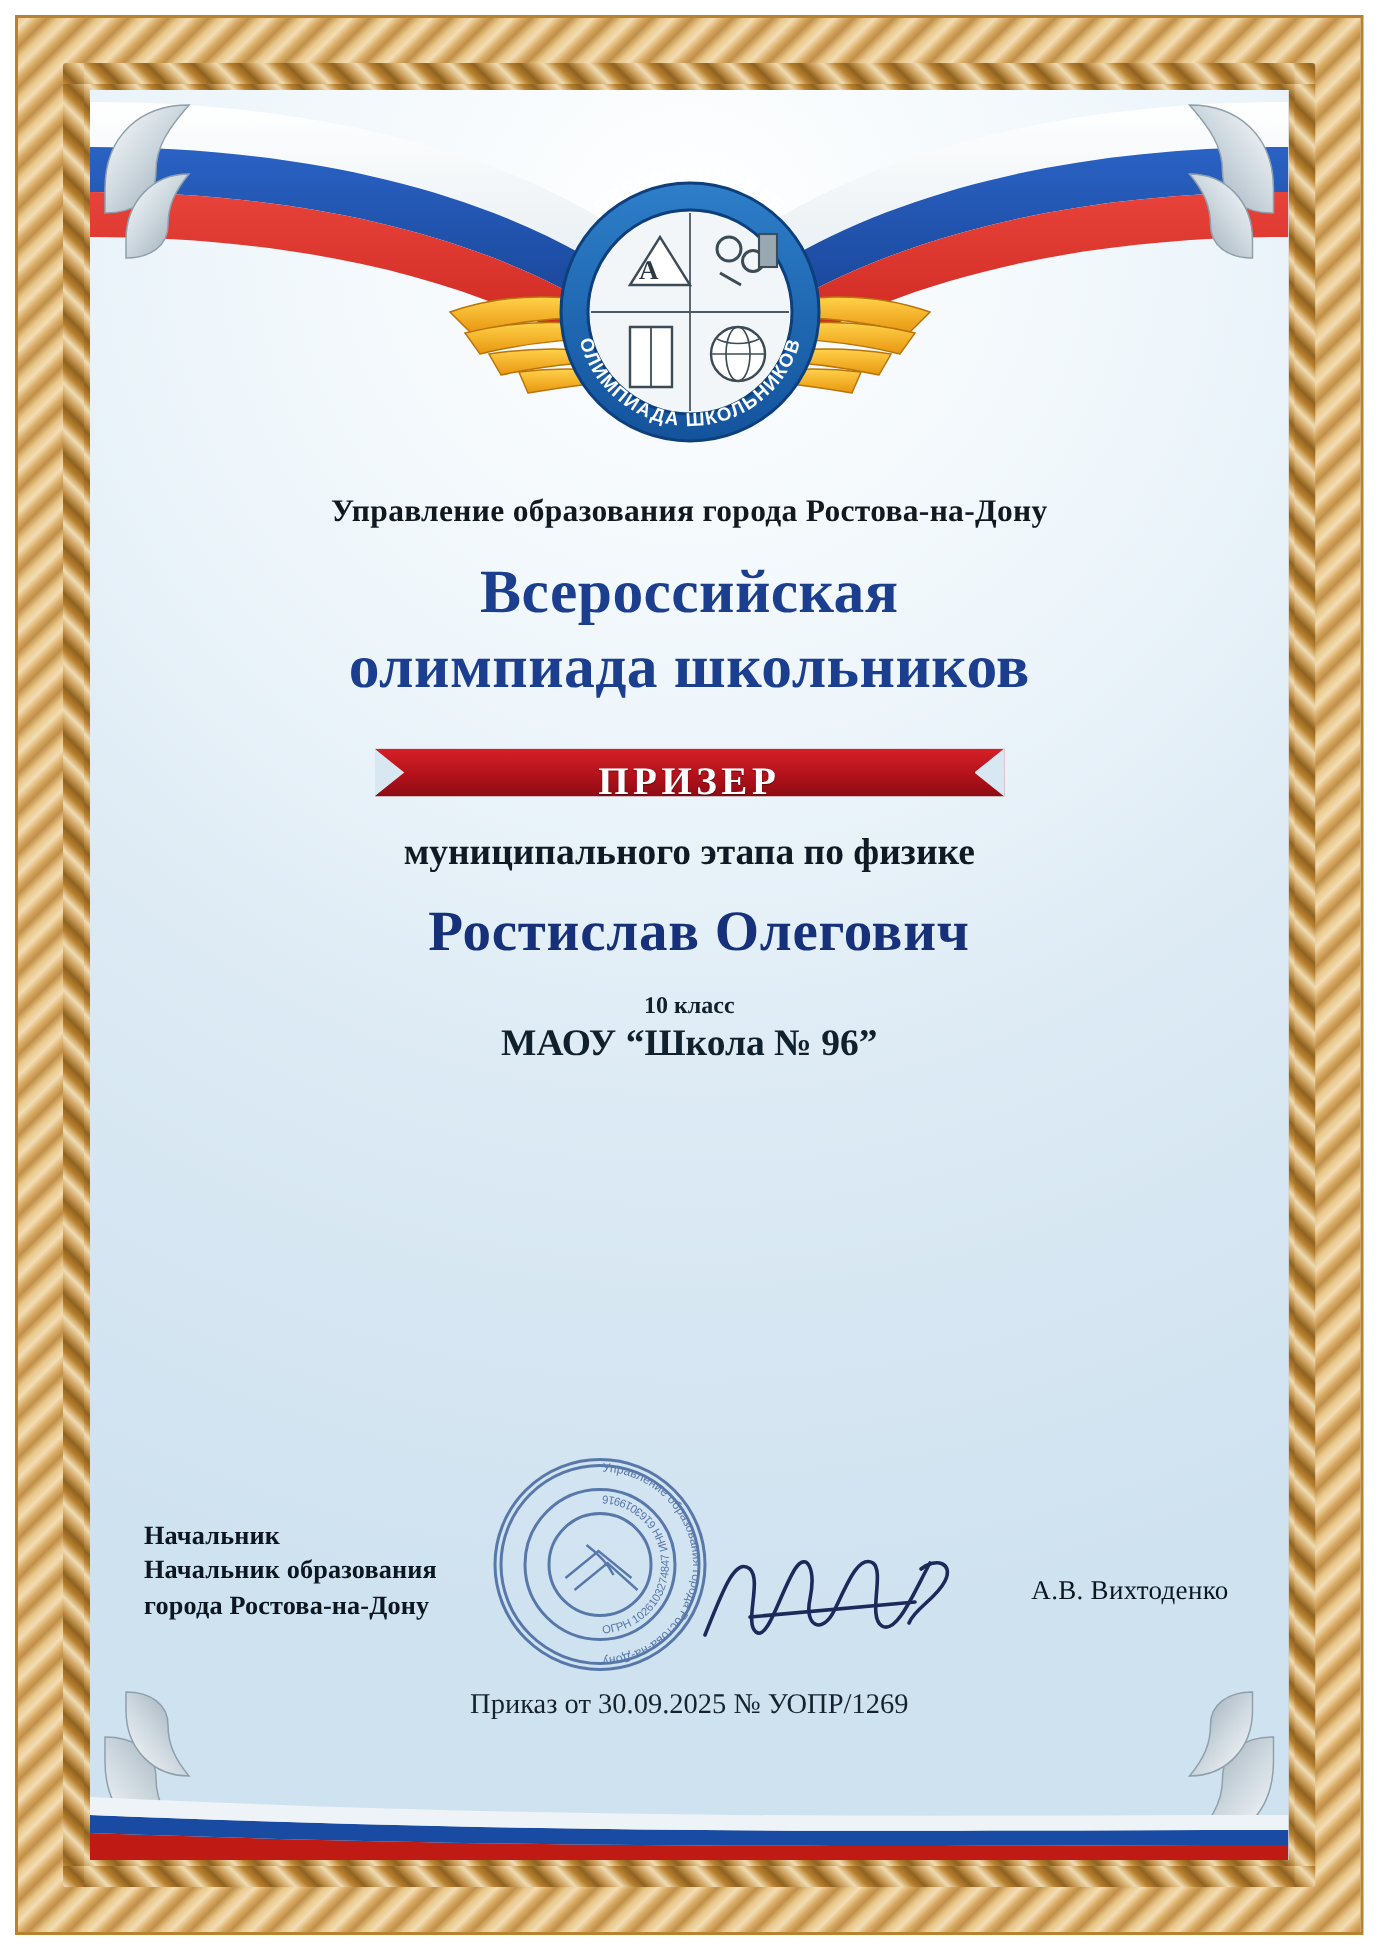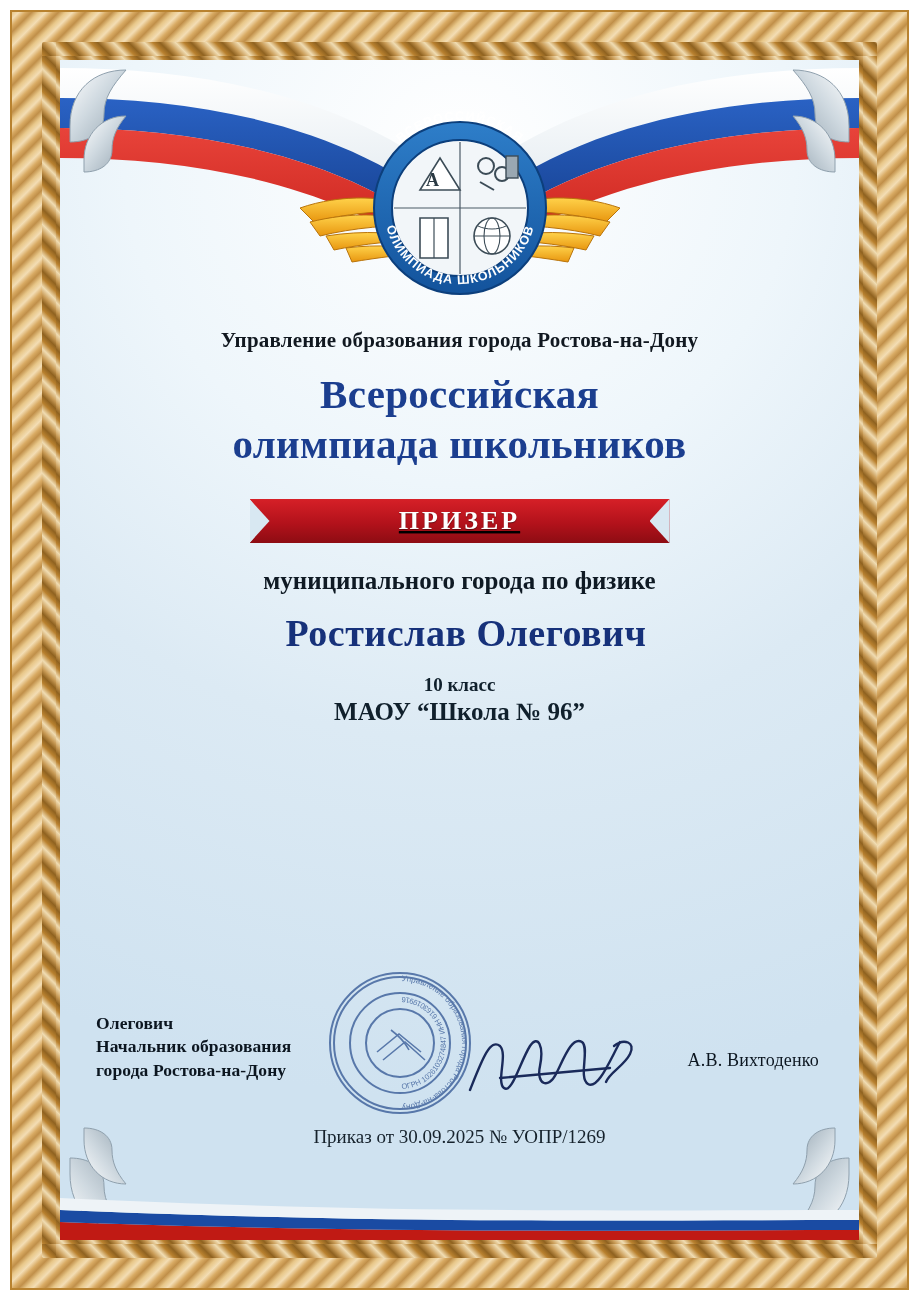--- a/index.html
+++ b/index.html
@@ -140,22 +140,21 @@
     line-height: 1.22;
     letter-spacing: .3px;
   }
   .title .l2 { display: block; }
 
   
   .award {
     margin: 30px auto 0;
     position: relative;
     width: 420px;
-    height: 44px;
-    text-decoration: underline;
+    height: 32px;
   }
   .award .band {
     position: absolute;
     inset: 0;
     background: linear-gradient(180deg, #d62027 0%, #b3121b 55%, #8d0c13 100%);
     clip-path: polygon(0 0, 100% 0, 100% 100%, 0 100%, 4.2% 50%);
   }
   .award .notch-r {
     position: absolute;
     right: 0; top: 0;
@@ -191,21 +190,21 @@
     margin-top: 14px;
     font-size: 38px;
     font-weight: bold;
     color: #16317a;
     line-height: 1.3;
   }
   .name .surname { display: block; }
   .name .given { display: block; letter-spacing: .5px; padding-left: 13px; }
   .grade {
     margin-top: 14px;
-    font-size: 19px;
+    font-size: 16px;
     font-weight: bold;
     color: #10202c;
     line-height: 1.35;
   }
   .school {
     font-size: 25px;
     font-weight: bold;
     color: #10202c;
   }
 
@@ -433,34 +432,34 @@
         <span class="l2">олимпиада школьников</span>
       </div>
 
       <div class="award">
         <div class="band"></div>
         <div class="notch-l"></div>
         <div class="notch-r"></div>
         <div class="label">ПРИЗЕР</div>
       </div>
 
-      <div class="stage">муниципального города по физике</div>
+      <div class="stage">муниципального этапа по физике</div>
 
       <div class="name">
         <span class="given">Ростислав Олегович</span>
       </div>
 
       <div class="grade">10 класс</div>
       <div class="school">МАОУ “Школа № 96”</div>
     </div>
 
     <div class="sign-area">
 
       <div class="signer-role">
-        <div>Олегович</div>
+        <div>Начальник</div>
         <div>Начальник образования</div>
         <div>города Ростова-на-Дону</div>
       </div>
 
       <div class="stamp">
         <svg width="150" height="150" viewBox="0 0 150 150" xmlns="http://www.w3.org/2000/svg">
           <defs>
             <path id="stOut" d="M 75 75 m -62 0 a 62 62 0 1 1 124 0 a 62 62 0 1 1 -124 0"></path>
             <path id="stIn" d="M 75 75 m -46 0 a 46 46 0 1 0 92 0 a 46 46 0 1 0 -92 0"></path>
           </defs>

